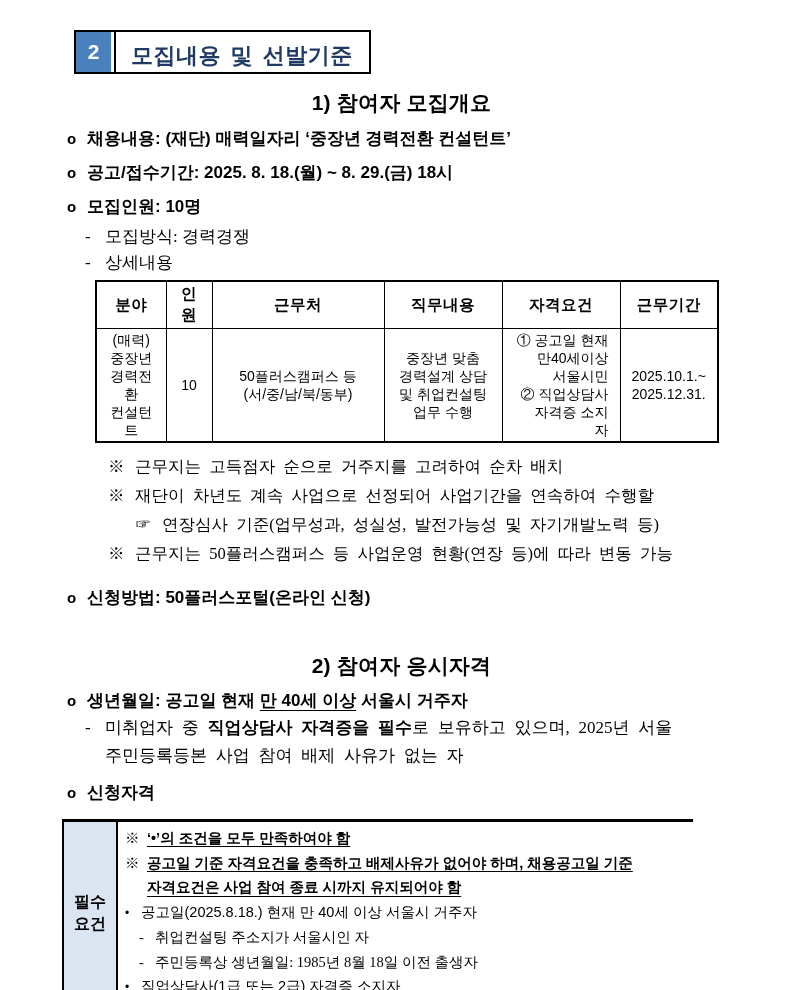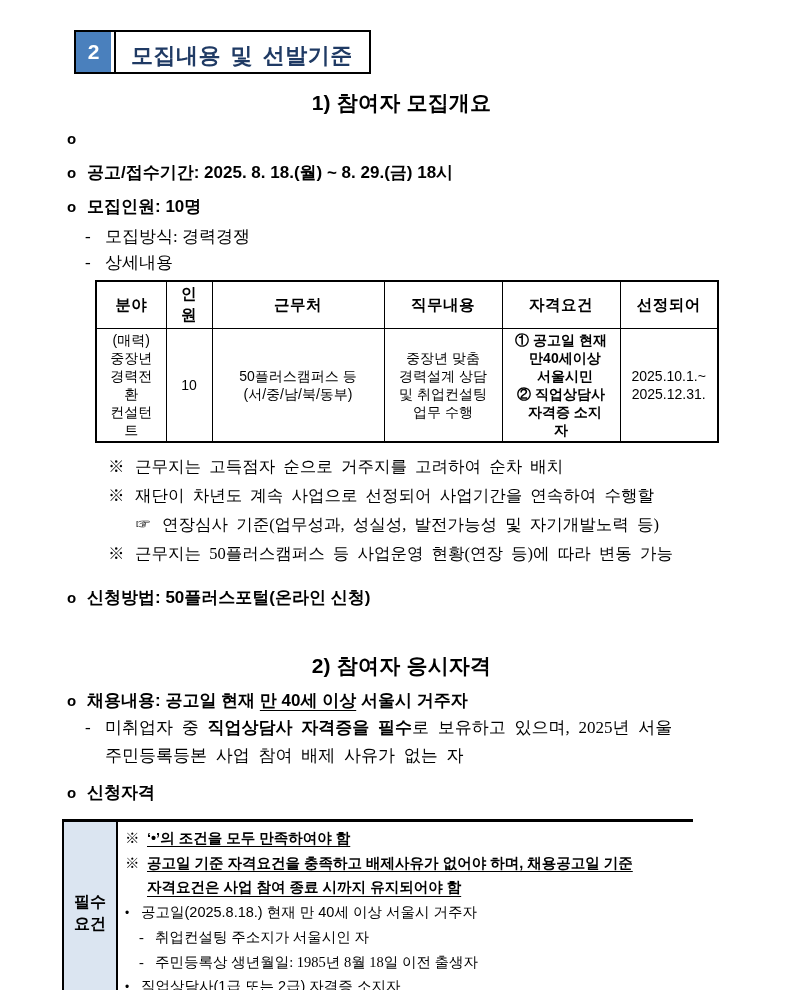--- a/index.html
+++ b/index.html
@@ -62,21 +62,21 @@
     margin: 4px 0 0 35px;
     table-layout: fixed;
     border: 2px solid #000;
     font-size: 14px;
   }
   .t1 th, .t1 td { border: 1px solid #000; padding: 2px 11px; }
   .t1 th { font-size: 15.5px; font-weight: 800; height: 24px; letter-spacing: 0.5px; }
   .t1 td { line-height: 18px; vertical-align: middle; }
   .pre { white-space: pre-wrap; }
   .ctr { text-align: center; }
-  .lft { text-align: center; padding-left: 5px; font-weight: bold; }
+  .lft { text-align: right; padding-left: 5px; }
 
   
   .notes { margin-top: 9px; margin-left: 48px; }
   .note {
     line-height: 29px; font-size: 16.5px;
     font-family: "Liberation Serif", serif;
     word-spacing: 4px;
   }
   .note .nm { width: 27px; flex: 0 0 27px; }
   .note.cont { padding-left: 27px; }
@@ -141,20 +141,21 @@
     <span class="title-text">모집내용 및 선발기준</span>
   </div>
 
   
   <div class="h-num">1) 참여자 모집개요</div>
 
   
   <div class="bullets">
     <div class="line bullet">
       <span class="bm">o</span>
+      <span>채용내용: (재단) 매력일자리 ‘중장년 경력전환 컨설턴트’</span>
     </div>
     <div class="line bullet">
       <span class="bm">o</span>
       <span>공고/접수기간: 2025. 8. 18.(월) ~ 8. 29.(금) 18시</span>
     </div>
     <div class="line bullet">
       <span class="bm">o</span>
       <span>모집인원: 10명</span>
     </div>
   </div>
@@ -180,21 +181,21 @@
         <col style="width:118px">
         <col style="width:88px">
     </colgroup>
     <thead>
       <tr>
         <th>분야</th>
         <th>인원</th>
         <th>근무처</th>
         <th>직무내용</th>
         <th>자격요건</th>
-        <th>선정되어</th>
+        <th>근무기간</th>
       </tr>
     </thead>
     <tbody>
       <tr>
         <td class="pre ctr">(매력)
 중장년
 경력전환
 컨설턴트</td>
         <td class="ctr">10</td>
         <td class="pre ctr">50플러스캠퍼스 등
@@ -239,21 +240,21 @@
     <span class="bm">o</span>
     <span>신청방법: 50플러스포털(온라인 신청)</span>
   </div>
 
   
   <div class="h-num sect2-gap">2) 참여자 응시자격</div>
 
   
   <div class="line target-line">
     <span class="bm">o</span>
-    <span><span>채용내용: 공고일 현재 </span><span class="u">만 40세 이상</span><span> 서울시 거주자</span></span>
+    <span><span>생년월일: 공고일 현재 </span><span class="u">만 40세 이상</span><span> 서울시 거주자</span></span>
   </div>
 
   
   <div class="detail">
     <div class="line detail-line">
       <span class="dm">-</span>
       <span><span>미취업자 중 </span><b>직업상담사 자격증을 필수</b><span>로 보유하고 있으며, 2025년 서울</span></span>
     </div>
     <div class="line detail-line wrap2">
       <span>주민등록등본 사업 참여 배제 사유가 없는 자</span>

